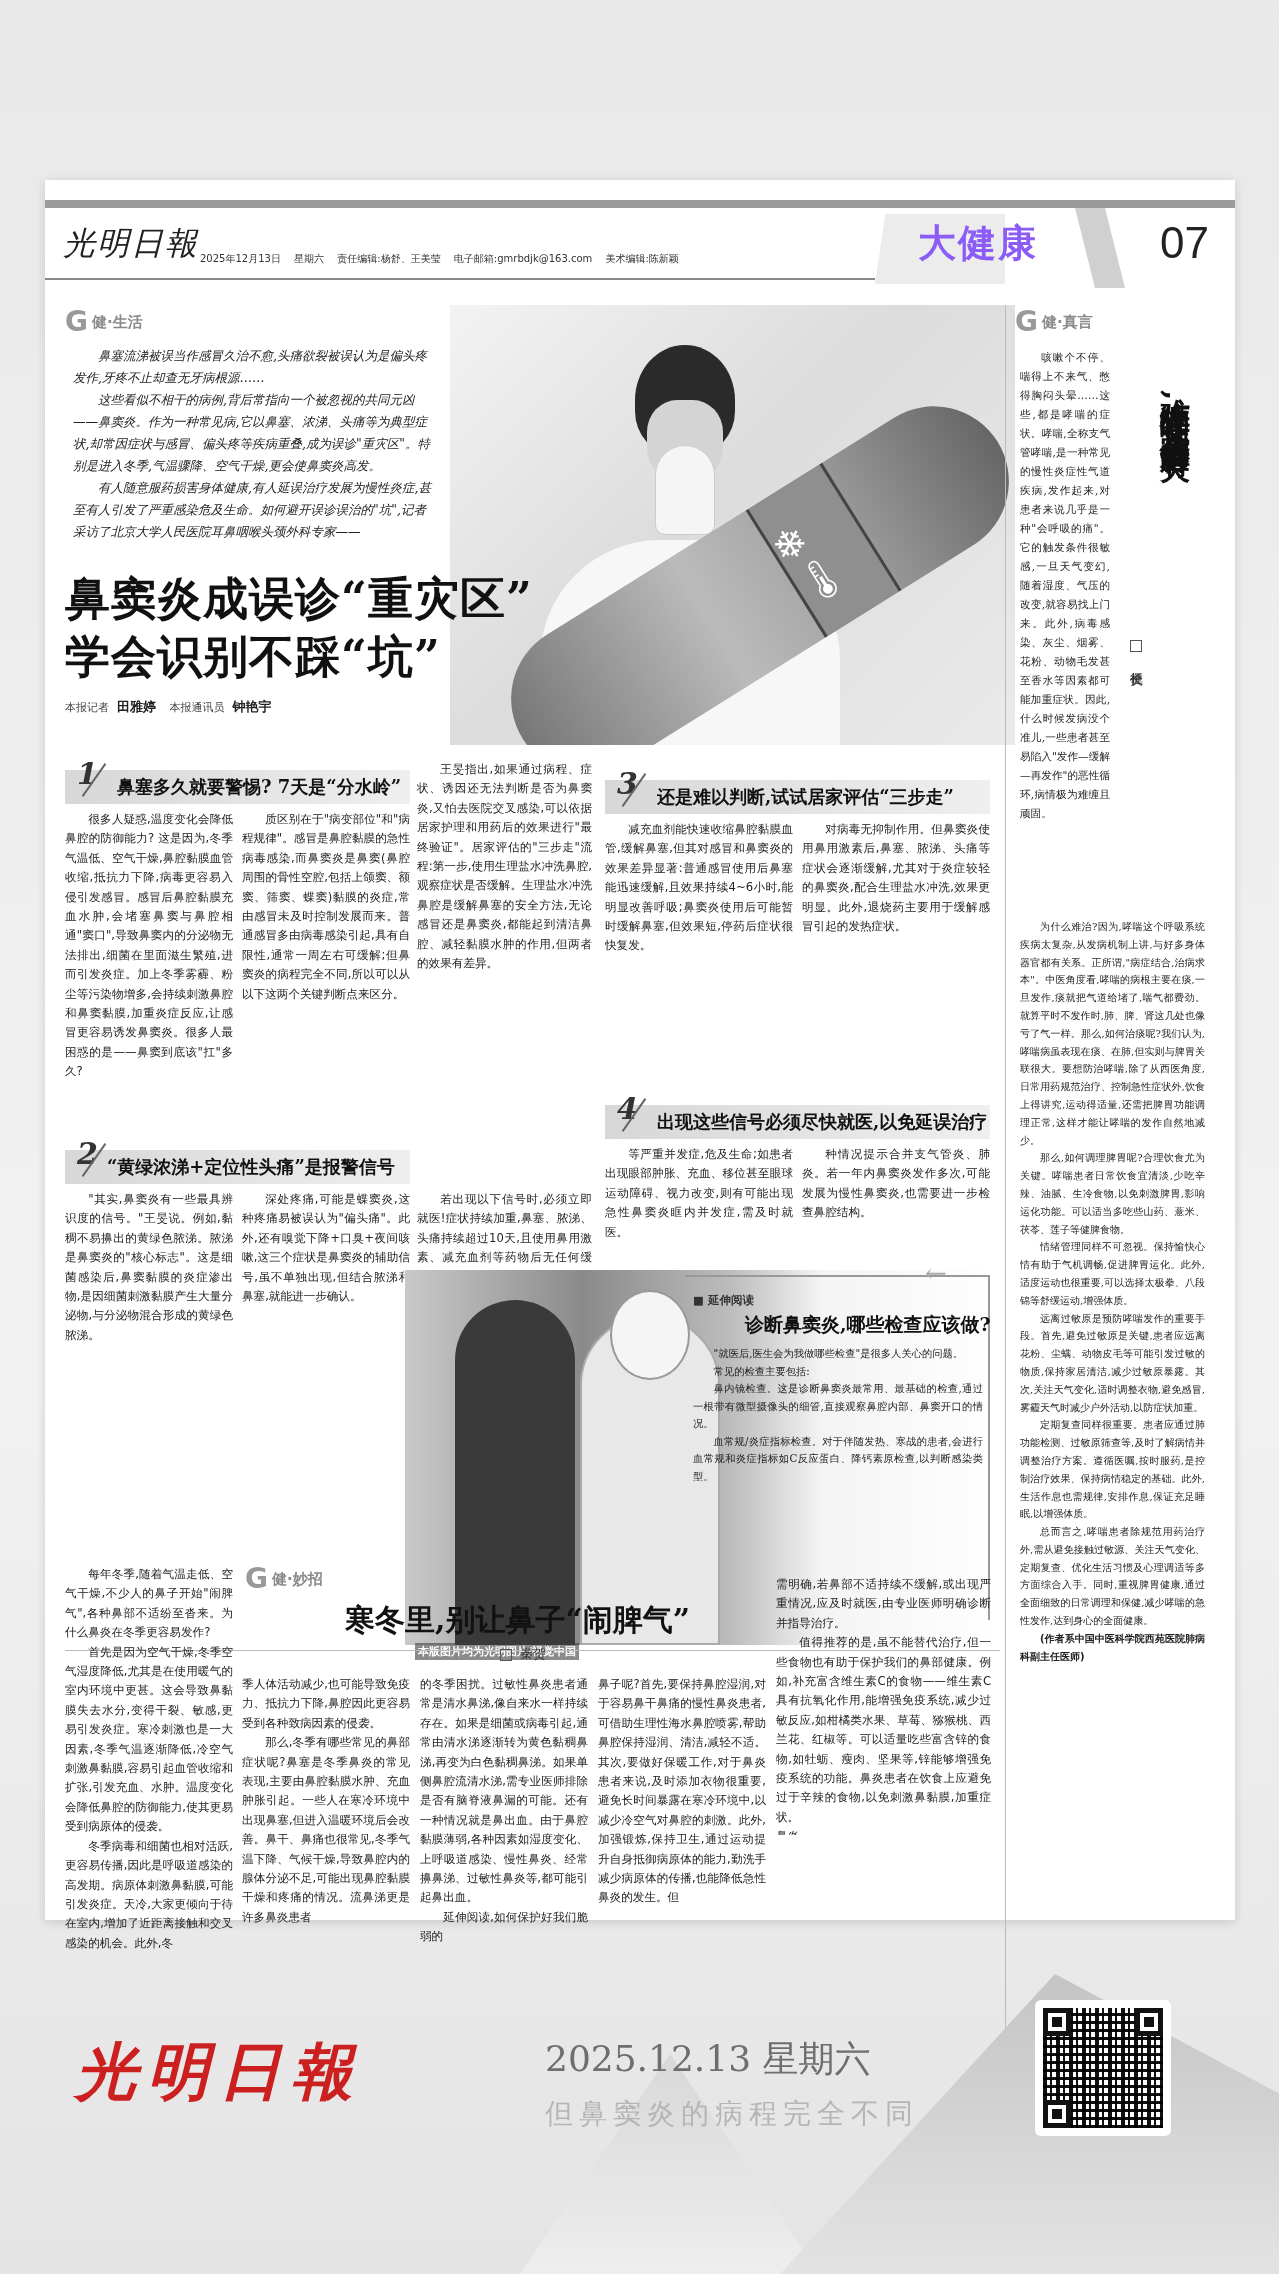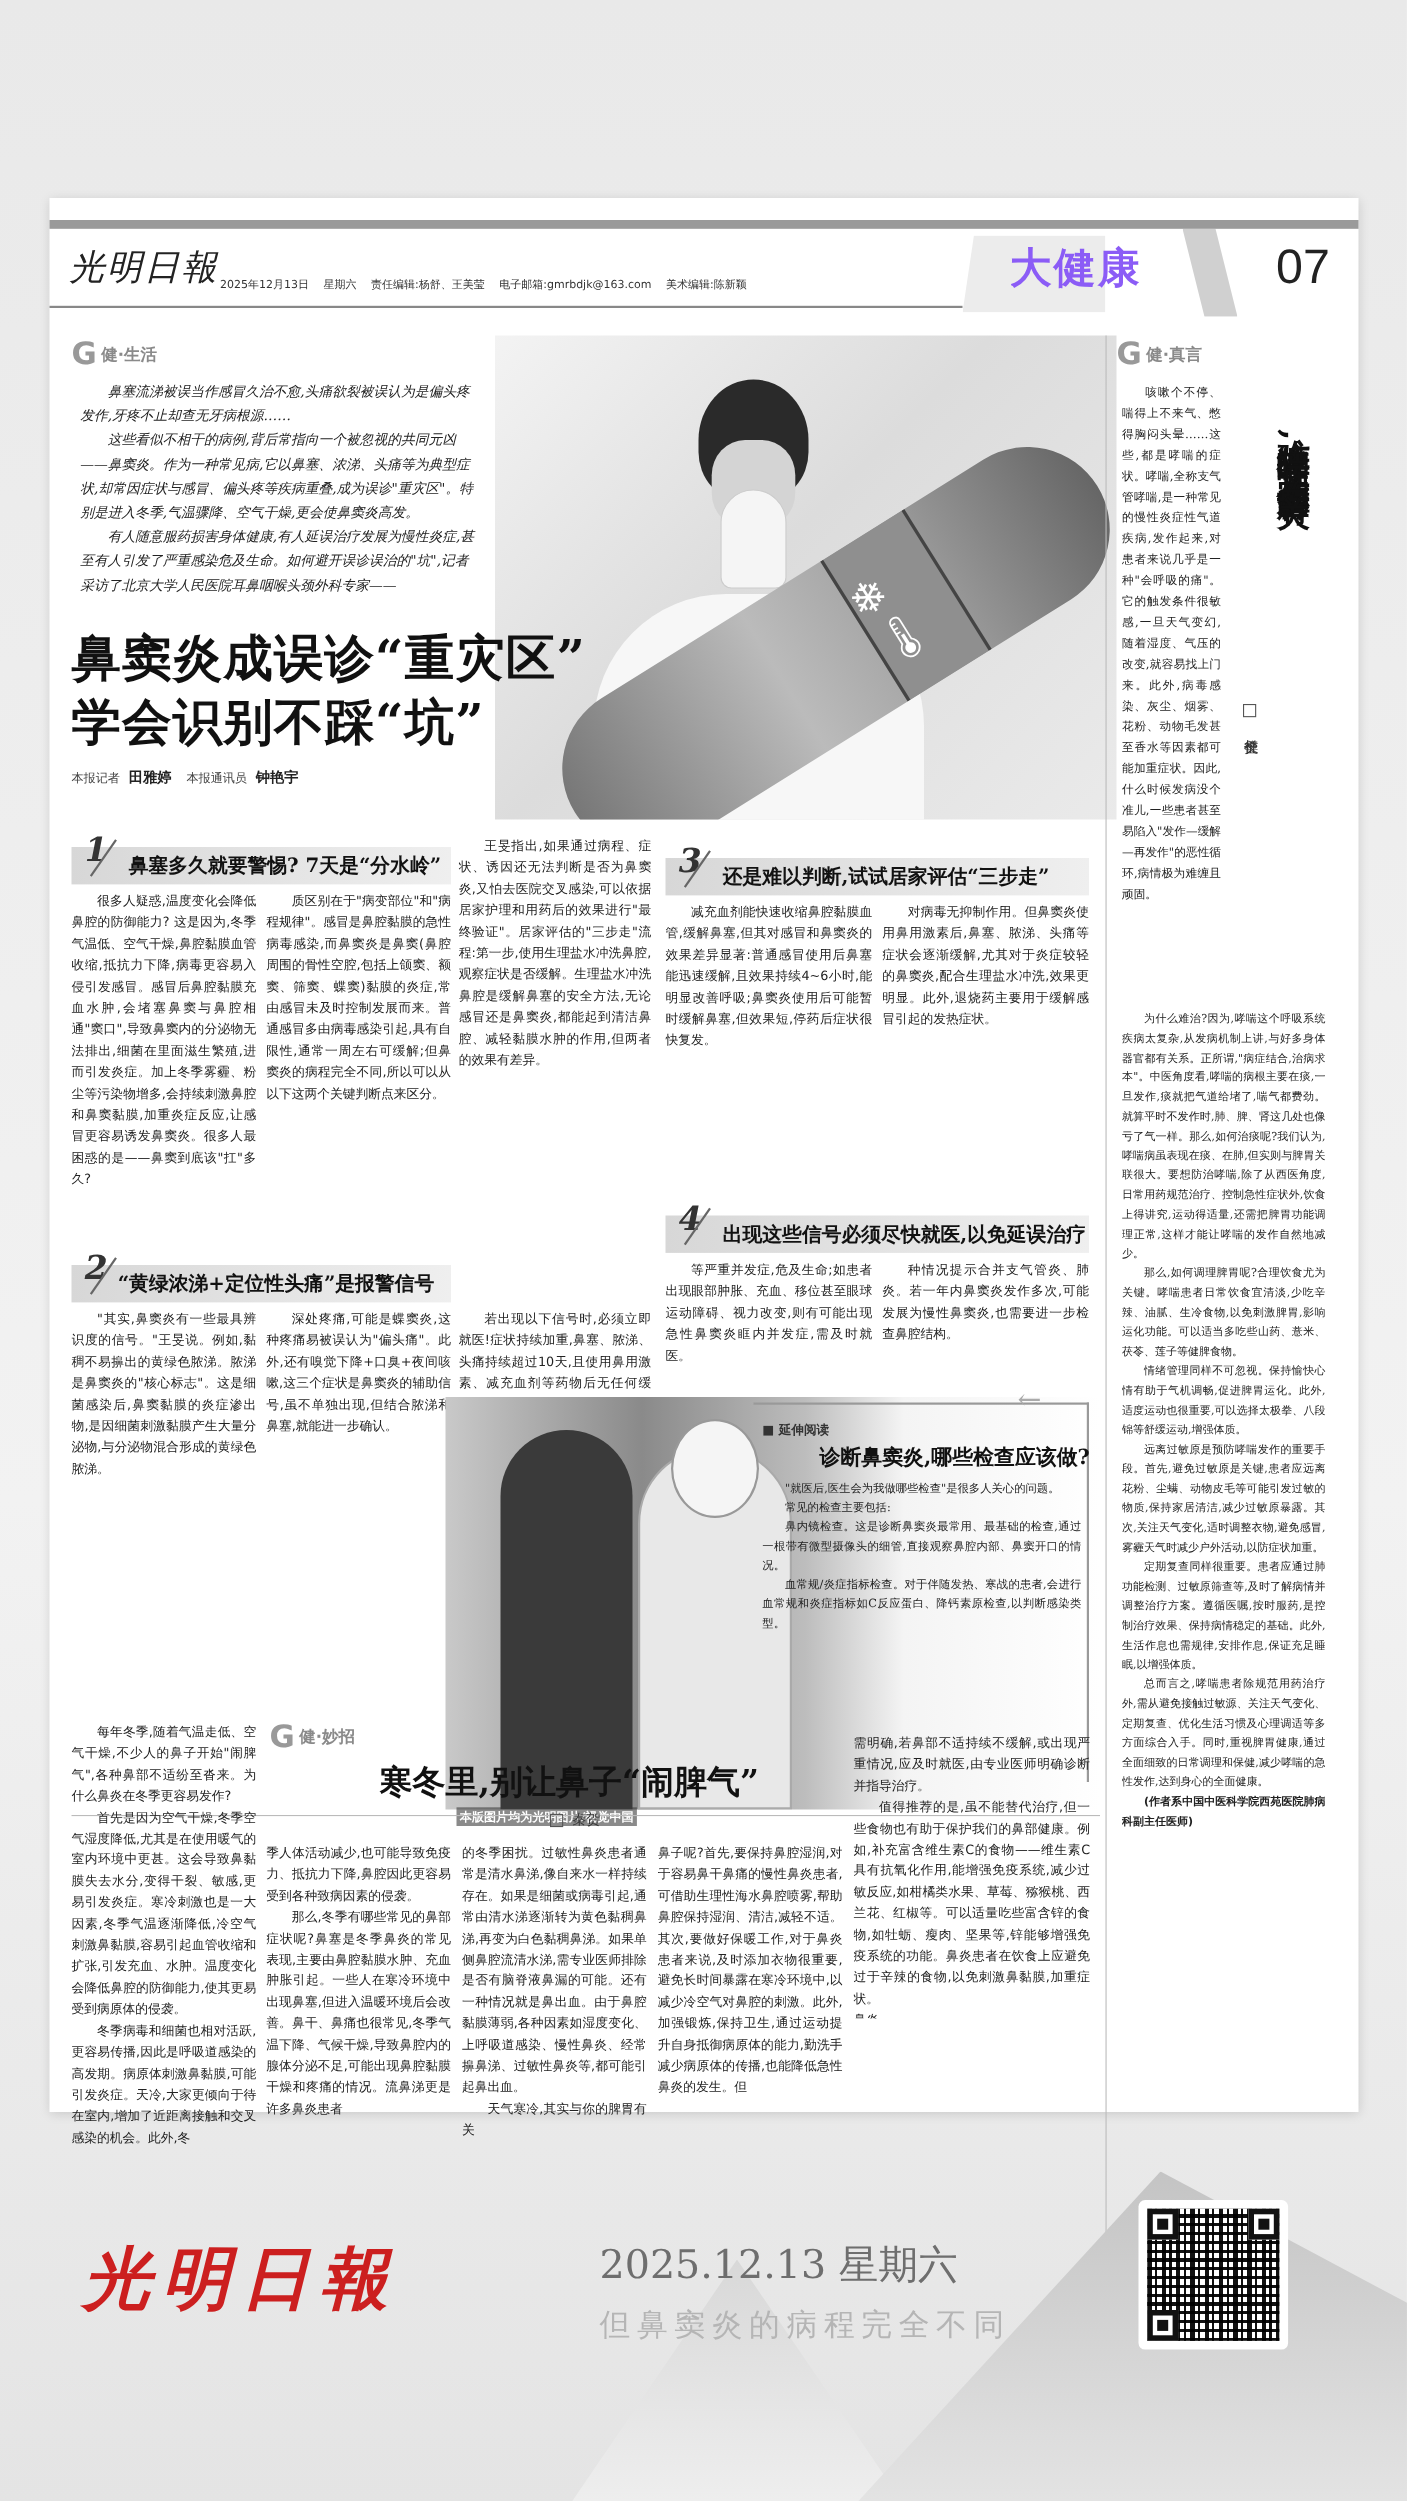--- a/index.html
+++ b/index.html
@@ -233,21 +233,21 @@
   <div class="winter-title" style="left:300px;top:1420px;">寒冬里,别让鼻子“闹脾气”</div>
   <div class="winter-author" style="left:455px;top:1465px;">
     <span class="box"></span><span>秦贺</span>
   </div>
   <div class="col" style="left:197px;top:1495px;width:168px;height:410px;">
     <p style="text-indent:0;">季人体活动减少,也可能导致免疫力、抵抗力下降,鼻腔因此更容易受到各种致病因素的侵袭。</p>
     <p>那么,冬季有哪些常见的鼻部症状呢?鼻塞是冬季鼻炎的常见表现,主要由鼻腔黏膜水肿、充血肿胀引起。一些人在寒冷环境中出现鼻塞,但进入温暖环境后会改善。鼻干、鼻痛也很常见,冬季气温下降、气候干燥,导致鼻腔内的腺体分泌不足,可能出现鼻腔黏膜干燥和疼痛的情况。流鼻涕更是许多鼻炎患者</p>
   </div>
   <div class="col" style="left:375px;top:1495px;width:168px;height:410px;">
     <p style="text-indent:0;">的冬季困扰。过敏性鼻炎患者通常是清水鼻涕,像自来水一样持续存在。如果是细菌或病毒引起,通常由清水涕逐渐转为黄色黏稠鼻涕,再变为白色黏稠鼻涕。如果单侧鼻腔流清水涕,需专业医师排除是否有脑脊液鼻漏的可能。还有一种情况就是鼻出血。由于鼻腔黏膜薄弱,各种因素如湿度变化、上呼吸道感染、慢性鼻炎、经常擤鼻涕、过敏性鼻炎等,都可能引起鼻出血。</p>
-    <p>天气寒冷,其实与你的脾胃有关</p>
+    <p>延伸阅读,如何保护好我们脆弱的</p>
   </div>
   <div class="col" style="left:553px;top:1495px;width:168px;height:410px;">
     <p style="text-indent:0;">鼻子呢?首先,要保持鼻腔湿润,对于容易鼻干鼻痛的慢性鼻炎患者,可借助生理性海水鼻腔喷雾,帮助鼻腔保持湿润、清洁,减轻不适。其次,要做好保暖工作,对于鼻炎患者来说,及时添加衣物很重要,避免长时间暴露在寒冷环境中,以减少冷空气对鼻腔的刺激。此外,加强锻炼,保持卫生,通过运动提升自身抵御病原体的能力,勤洗手减少病原体的传播,也能降低急性鼻炎的发生。但</p>
   </div>
   <div class="col" style="left:731px;top:1395px;width:215px;height:260px;">
     <p style="text-indent:0;">需明确,若鼻部不适持续不缓解,或出现严重情况,应及时就医,由专业医师明确诊断并指导治疗。</p>
     <p>值得推荐的是,虽不能替代治疗,但一些食物也有助于保护我们的鼻部健康。例如,补充富含维生素C的食物——维生素C具有抗氧化作用,能增强免疫系统,减少过敏反应,如柑橘类水果、草莓、猕猴桃、西兰花、红椒等。可以适量吃些富含锌的食物,如牡蛎、瘦肉、坚果等,锌能够增强免疫系统的功能。鼻炎患者在饮食上应避免过于辛辣的食物,以免刺激鼻黏膜,加重症状。</p>
     <p style="text-indent:0;">鼻炎。</p>
 
   </div>

